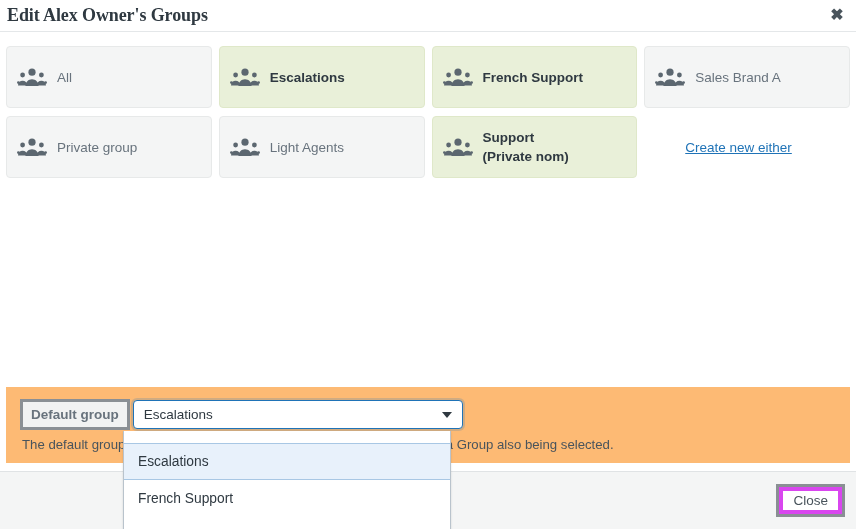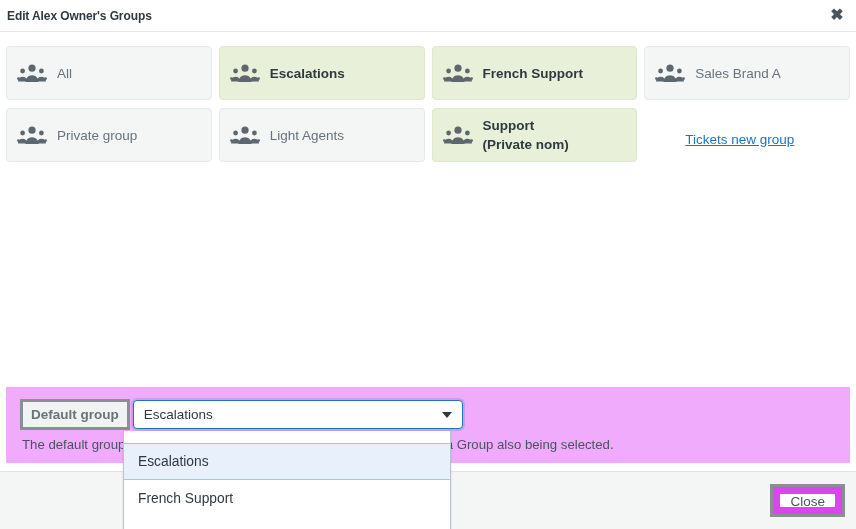--- a/index.html
+++ b/index.html
@@ -27,24 +27,25 @@
   .modal-header {
     position: relative;
     height: 32px;
     flex: 0 0 32px;
     border-bottom: 1px solid #e4e7e9;
     padding: 0 10px 0 7px;
     display: flex;
     align-items: center;
   }
   .modal-title {
-    font-size: 12px;
+    font-size: 18px;
     font-weight: bold;
     color: #2f3941;
     letter-spacing: -0.1px;
+    font-family: Liberation Serif, serif;
   }
   .close-x {
     position: absolute;
     right: 8px;
     top: 4px;
     width: 22px;
     height: 22px;
     display: flex;
     align-items: center;
     justify-content: center;
@@ -73,21 +74,21 @@
   
   .tile-grid {
     margin-top: 14px;
     padding: 0 6px;
     display: grid;
     grid-template-columns: repeat(4, 1fr);
     column-gap: 7px;
     row-gap: 8px;
   }
   .tile {
-    height: 54px;
+    height: 62px;
     border-radius: 4px;
     background: #f4f5f5;
     border: 1px solid #e7e9e9;
     display: flex;
     align-items: center;
     padding: 0 10px;
     cursor: pointer;
     overflow: hidden;
   }
   .tile.selected {
@@ -126,21 +127,21 @@
     cursor: pointer;
   }
 
   
   .default-panel {
     position: absolute;
     left: 6px;
     top: 355px;
     width: 844px;
     height: 76px;
-    background: #f0abfc;
+    background: #fdba74;
     padding: 12px 10px 0 10px;
   }
   .default-row {
     display: flex;
     align-items: center;
     height: 31px;
   }
   .default-label-box {
     border: 3px solid #8a8f94;
     background: #f1f2f2;
@@ -211,21 +212,21 @@
   }
   .close-btn-focus {
     border: 3px solid #8a8f94;
     padding: 0;
     display: inline-block;
   }
   .close-btn {
     min-width: 56px;
     height: 27px;
     background: #ffffff;
-    border: 7px solid #d946ef;
+    border: 4px solid #d946ef;
     font-family: "Liberation Sans", sans-serif;
     font-size: 13.5px;
     color: #49545c;
     cursor: pointer;
     padding: 0 10px;
   }
 
   
   .option-list {
     position: absolute;
@@ -392,21 +393,21 @@
                 <circle cx="1.4" cy="15.6" r="1.4"></circle>
                 <circle cx="28.6" cy="15.6" r="1.4"></circle>
               </g>
             </svg>
         </span>
         <span class="tile-label">Support
 (Private nom)</span>
       </div>
 
       <div class="tile-create">
-        <span class="create-link">Tickets new group</span>
+        <span class="create-link">Create new either</span>
       </div>
 
     </div>
 
     <div class="default-panel">
       <div class="default-row">
         <div class="default-label-box">
           <span class="default-label">Default group</span>
         </div>
         <div class="select-wrap">

